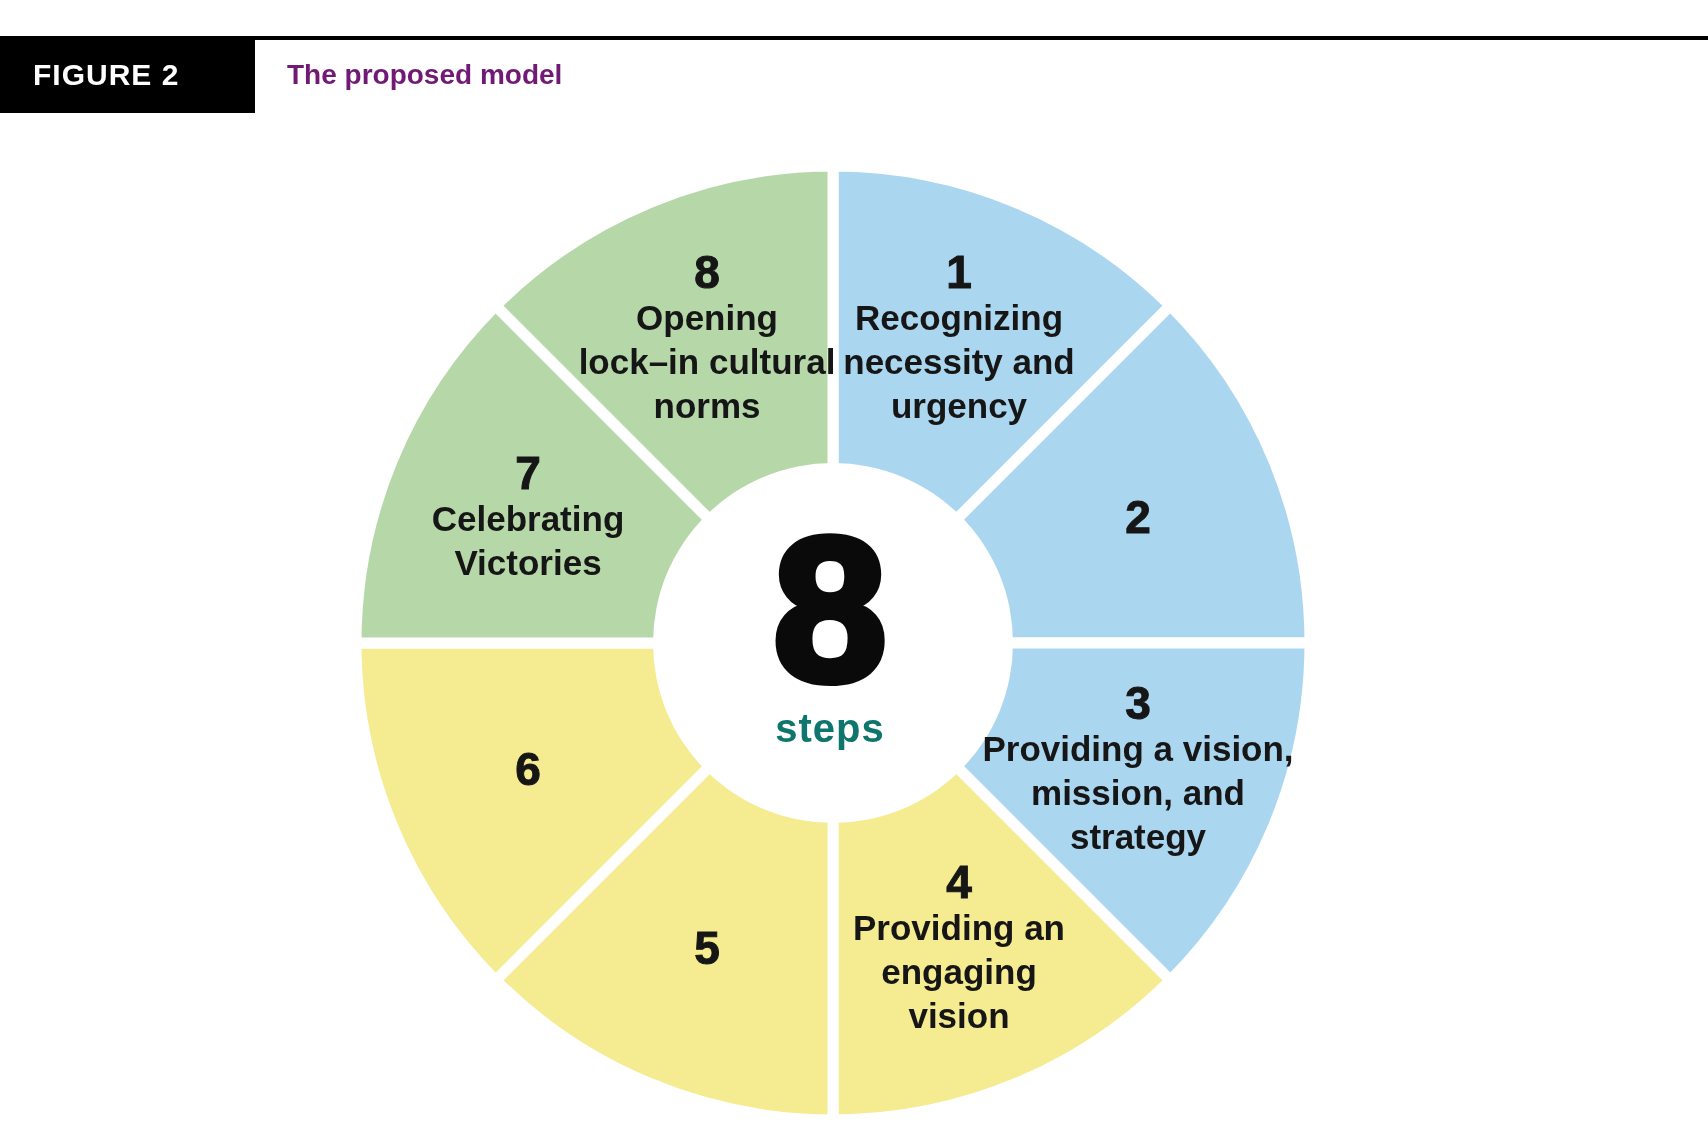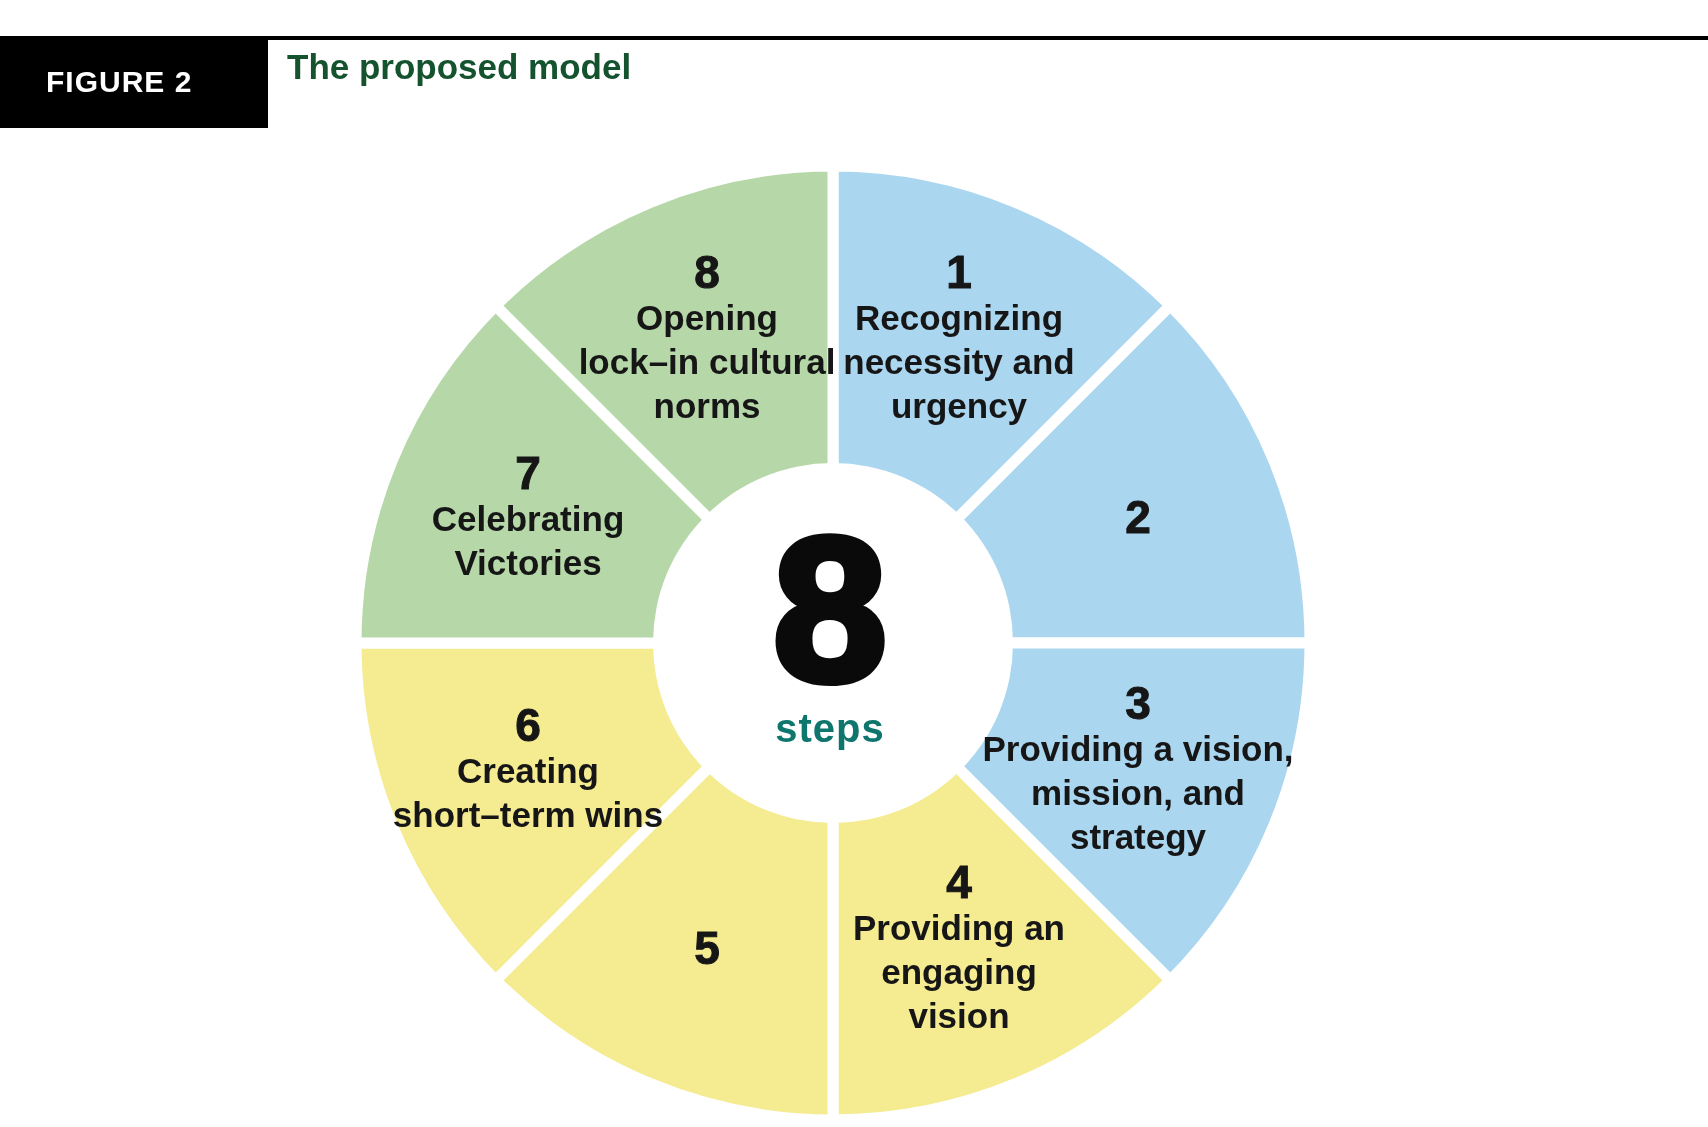--- a/index.html
+++ b/index.html
@@ -16,43 +16,42 @@
   
   .top-rule {
     position: absolute;
     left: 0; top: 36px;
     width: 1708px; height: 4px;
     background: #000000;
   }
   .figure-box {
     position: absolute;
     left: 0; top: 36px;
-    width: 255px; height: 92px;
+    width: 255px; height: 77px;
     background: #000000;
     display: flex;
     align-items: center;
-    padding-left: 13px;
   }
   .figure-box .figure-label {
     color: #ffffff;
     font-size: 30px;
     font-weight: 600;
     letter-spacing: 1px;
     padding-left: 33px;
     white-space: nowrap;
   }
   .figure-title {
     position: absolute;
-    left: 287px; top: 28px;
+    left: 287px; top: 36px;
     height: 77px;
     display: flex;
     align-items: center;
-    font-size: 35px;
+    font-size: 28px;
     font-weight: 700;
-    color: #14532d;
+    color: #701a75;
     white-space: nowrap;
   }
 
   
   .wheel-svg { position: absolute; left: 0; top: 0; }
 
   .seg-label {
     position: absolute;
     transform: translate(-50%, -50%);
     text-align: center;
@@ -136,22 +135,20 @@
         <div class="seg-num">4</div>
         <div class="seg-text">Providing an
 engaging
 vision</div>
       </div>
       <div class="seg-label" style="left: 707px; top: 948px;">
         <div class="seg-num">5</div>
       </div>
       <div class="seg-label" style="left: 528px; top: 769px;">
         <div class="seg-num">6</div>
-        <div class="seg-text">Creating
-short–term wins</div>
       </div>
       <div class="seg-label" style="left: 528px; top: 517px;">
         <div class="seg-num">7</div>
         <div class="seg-text">Celebrating
 Victories</div>
       </div>
       <div class="seg-label" style="left: 707px; top: 338px;">
         <div class="seg-num">8</div>
         <div class="seg-text">Opening
 lock–in cultural

